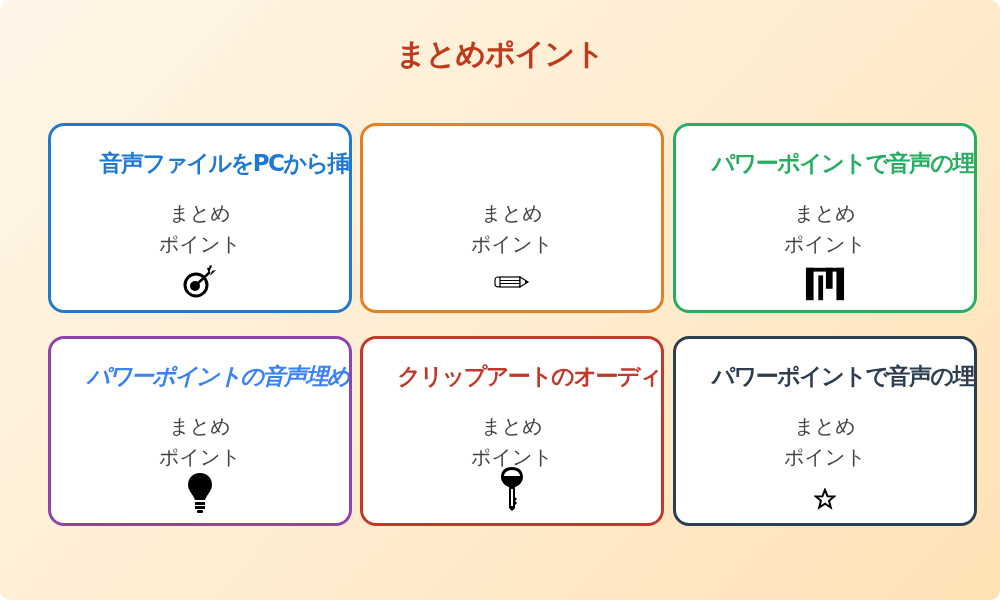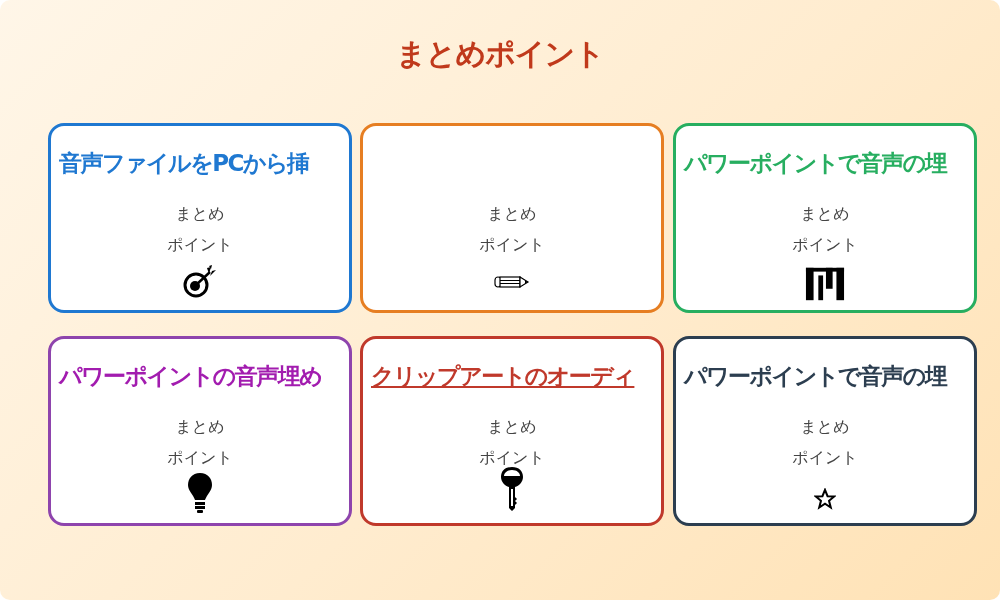--- a/index.html
+++ b/index.html
@@ -25,29 +25,29 @@
   .card {
     position: absolute;
     width: 298px; height: 184px;
     background: #ffffff;
     border: 3px solid #1f78d1;
     border-radius: 16px;
     box-sizing: content-box;
     overflow: hidden;
   }
   .card-title {
-    position: absolute; left: 8px; top: 22px; width: 100%;
-    text-align: left; white-space: nowrap;
+    position: absolute; left: 0; top: 22px; width: 100%;
+    text-align: right; white-space: nowrap;
     font-size: 23px; font-weight: bold;
     letter-spacing: -1.5px;
   }
   .card-sub {
     position: absolute; left: 0; top: 72px; width: 100%;
     text-align: center;
-    font-size: 16px; line-height: 31px;
+    font-size: 20px; line-height: 31px;
     color: #444444;
   }
   .card-icon {
     position: absolute; left: 50%; top: 138px;
     transform: translateX(-50%);
     width: 40px; height: 36px;
     display: flex; align-items: center; justify-content: center;
   }
   .card-icon svg { display: block; }
 </style>
@@ -104,37 +104,37 @@
         <rect x="1" y="0" width="40" height="4" fill="#000"></rect>
         <rect x="1" y="0" width="8" height="34" fill="#000"></rect>
         <rect x="14" y="8" width="5" height="26" fill="#000"></rect>
         <rect x="22" y="0" width="7" height="22" fill="#000"></rect>
         <rect x="33" y="0" width="8" height="34" fill="#000"></rect>
       </svg>
     </div>
   </div>
 
   <div class="card" style="left:48px; top:336px; border-color:#8e44ad;">
-    <div class="card-title" style="color:#a21caf;">パワーポイントの音声埋め</div>
+    <div class="card-title" style="color:#3b82f6;font-style:italic;">パワーポイントの音声埋め</div>
     <div class="card-sub">
       <div>まとめ</div>
       <div>ポイント</div>
     </div>
     <div class="card-icon" style="top:136px;">
       <svg width="26" height="42" viewBox="0 0 26 42">
         <path d="M13 1 C5 1 1 7 1 13 C1 19 6 22 8 28 L18 28 C20 22 25 19 25 13 C25 7 21 1 13 1 Z" fill="#000"></path>
         <rect x="8" y="30" width="10" height="3" fill="#000"></rect>
         <rect x="8" y="34" width="10" height="3" fill="#000"></rect>
         <rect x="10" y="38" width="6" height="3" rx="1" fill="#000"></rect>
       </svg>
     </div>
   </div>
 
   <div class="card" style="left:360px; top:336px; border-color:#c0392b;">
-    <div class="card-title" style="color:#c0392b;text-decoration:underline;">クリップアートのオーディ</div>
+    <div class="card-title" style="color:#c0392b;">クリップアートのオーディ</div>
     <div class="card-sub">
       <div>まとめ</div>
       <div>ポイント</div>
     </div>
     <div class="card-icon" style="top:132px;">
       <svg width="24" height="46" viewBox="0 0 24 46">
         <path d="M12 1 C5 1 1 5 1 11 C1 16 5 20 9 21 L9 42 L12 45 L15 42 L15 39 L17 37 L15 35 L17 33 L15 31 L15 21 C19 20 23 16 23 11 C23 5 19 1 12 1 Z" fill="#000"></path>
         <path d="M12 4 C7 4 4 7 4 10 L20 10 C20 7 17 4 12 4 Z" fill="#fff"></path>
         <rect x="11" y="23" width="2" height="17" fill="#fff"></rect>
       </svg>

